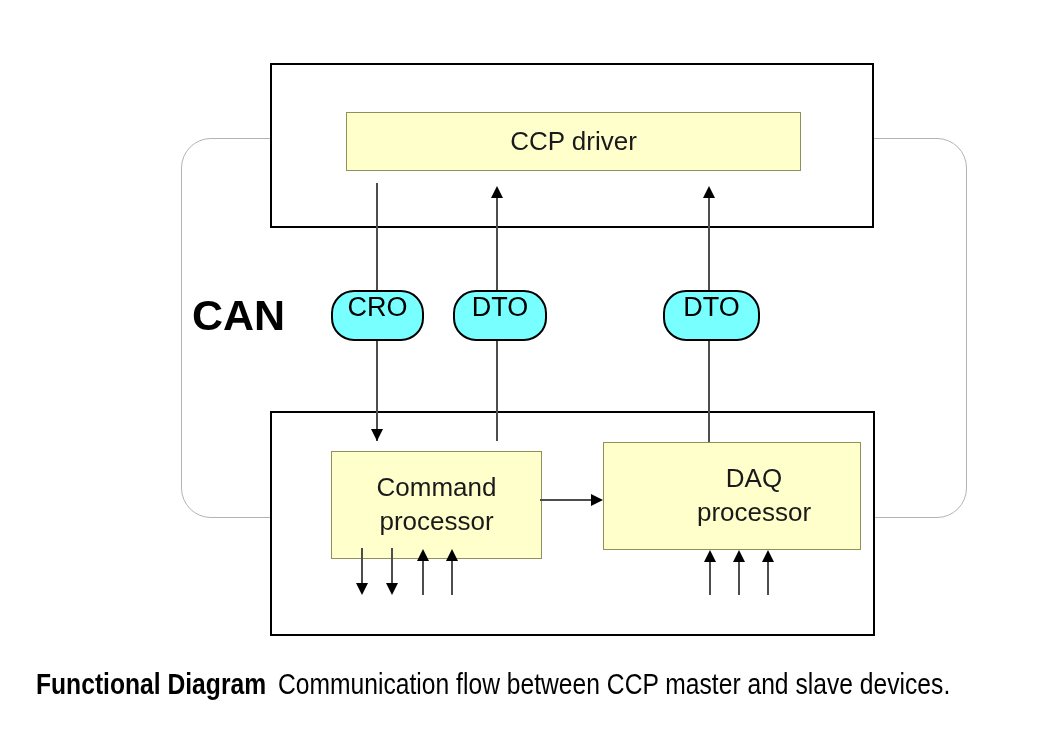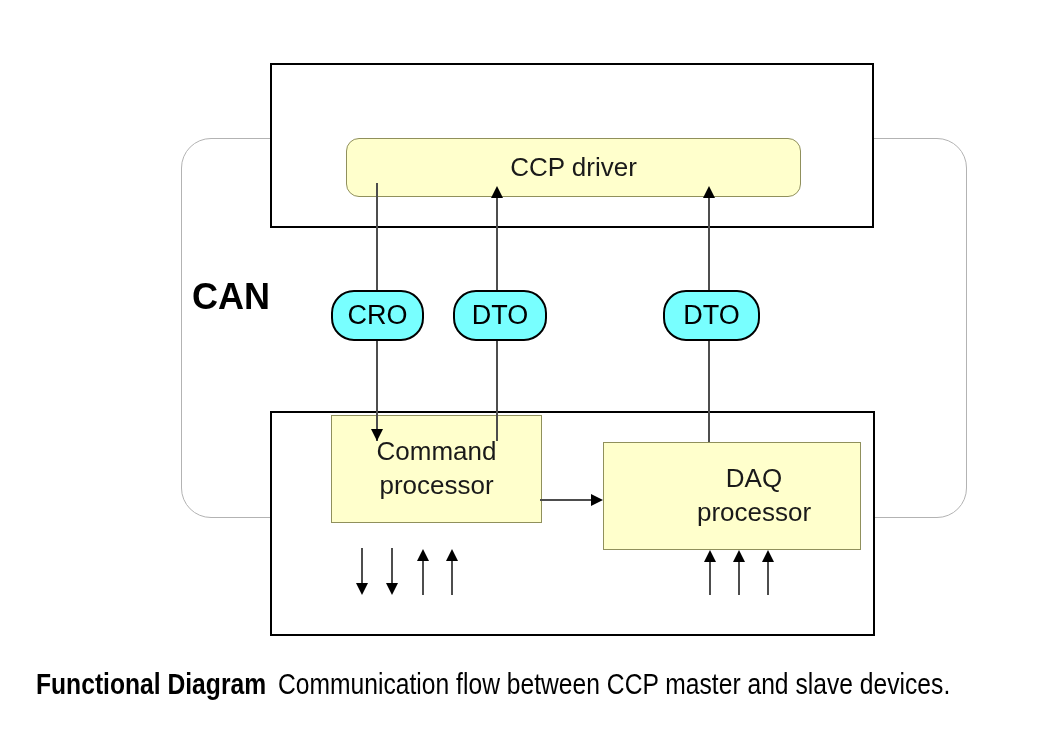--- a/index.html
+++ b/index.html
@@ -52,41 +52,40 @@
     z-index: 2;
     display: flex;
     align-items: center;
     justify-content: center;
     text-align: center;
     font-size: 26px;
     color: #1a1a1a;
     line-height: 1.3;
     white-space: pre-line;
   }
-  .driver-box  { left: 346px; top: 138px; width: 453px; height: 57px; border-radius: 13px; }
-  .command-box { left: 331px; top: 415px; width: 209px; height: 106px; }
+  .driver-box  { left: 346px; top: 112px; width: 453px; height: 57px; }
+  .command-box { left: 331px; top: 451px; width: 209px; height: 106px; }
   .daq-box     { left: 603px; top: 442px; width: 212px; height: 106px; padding-left: 44px; }
 
   
   .can-label {
-    left: 192px; top: 276px;
-    font-size: 36px;
+    left: 192px; top: 291px;
+    font-size: 43px;
     font-weight: bold;
     color: #000000;
     z-index: 2;
   }
 
   
   .pill {
     background: #78ffff;
     border: 2px solid #000000;
     border-radius: 23px;
     z-index: 3;
     display: flex;
-    align-items: center;
     justify-content: center;
     font-size: 27px;
     color: #000000;
   }
   .pill-cro  { left: 331px; top: 290px; width: 89px; height: 47px; }
   .pill-dto1 { left: 453px; top: 290px; width: 90px; height: 47px; }
   .pill-dto2 { left: 663px; top: 290px; width: 93px; height: 47px; }
 
   
   .vline { width: 2px; background: #4d4d4d; z-index: 2; }

